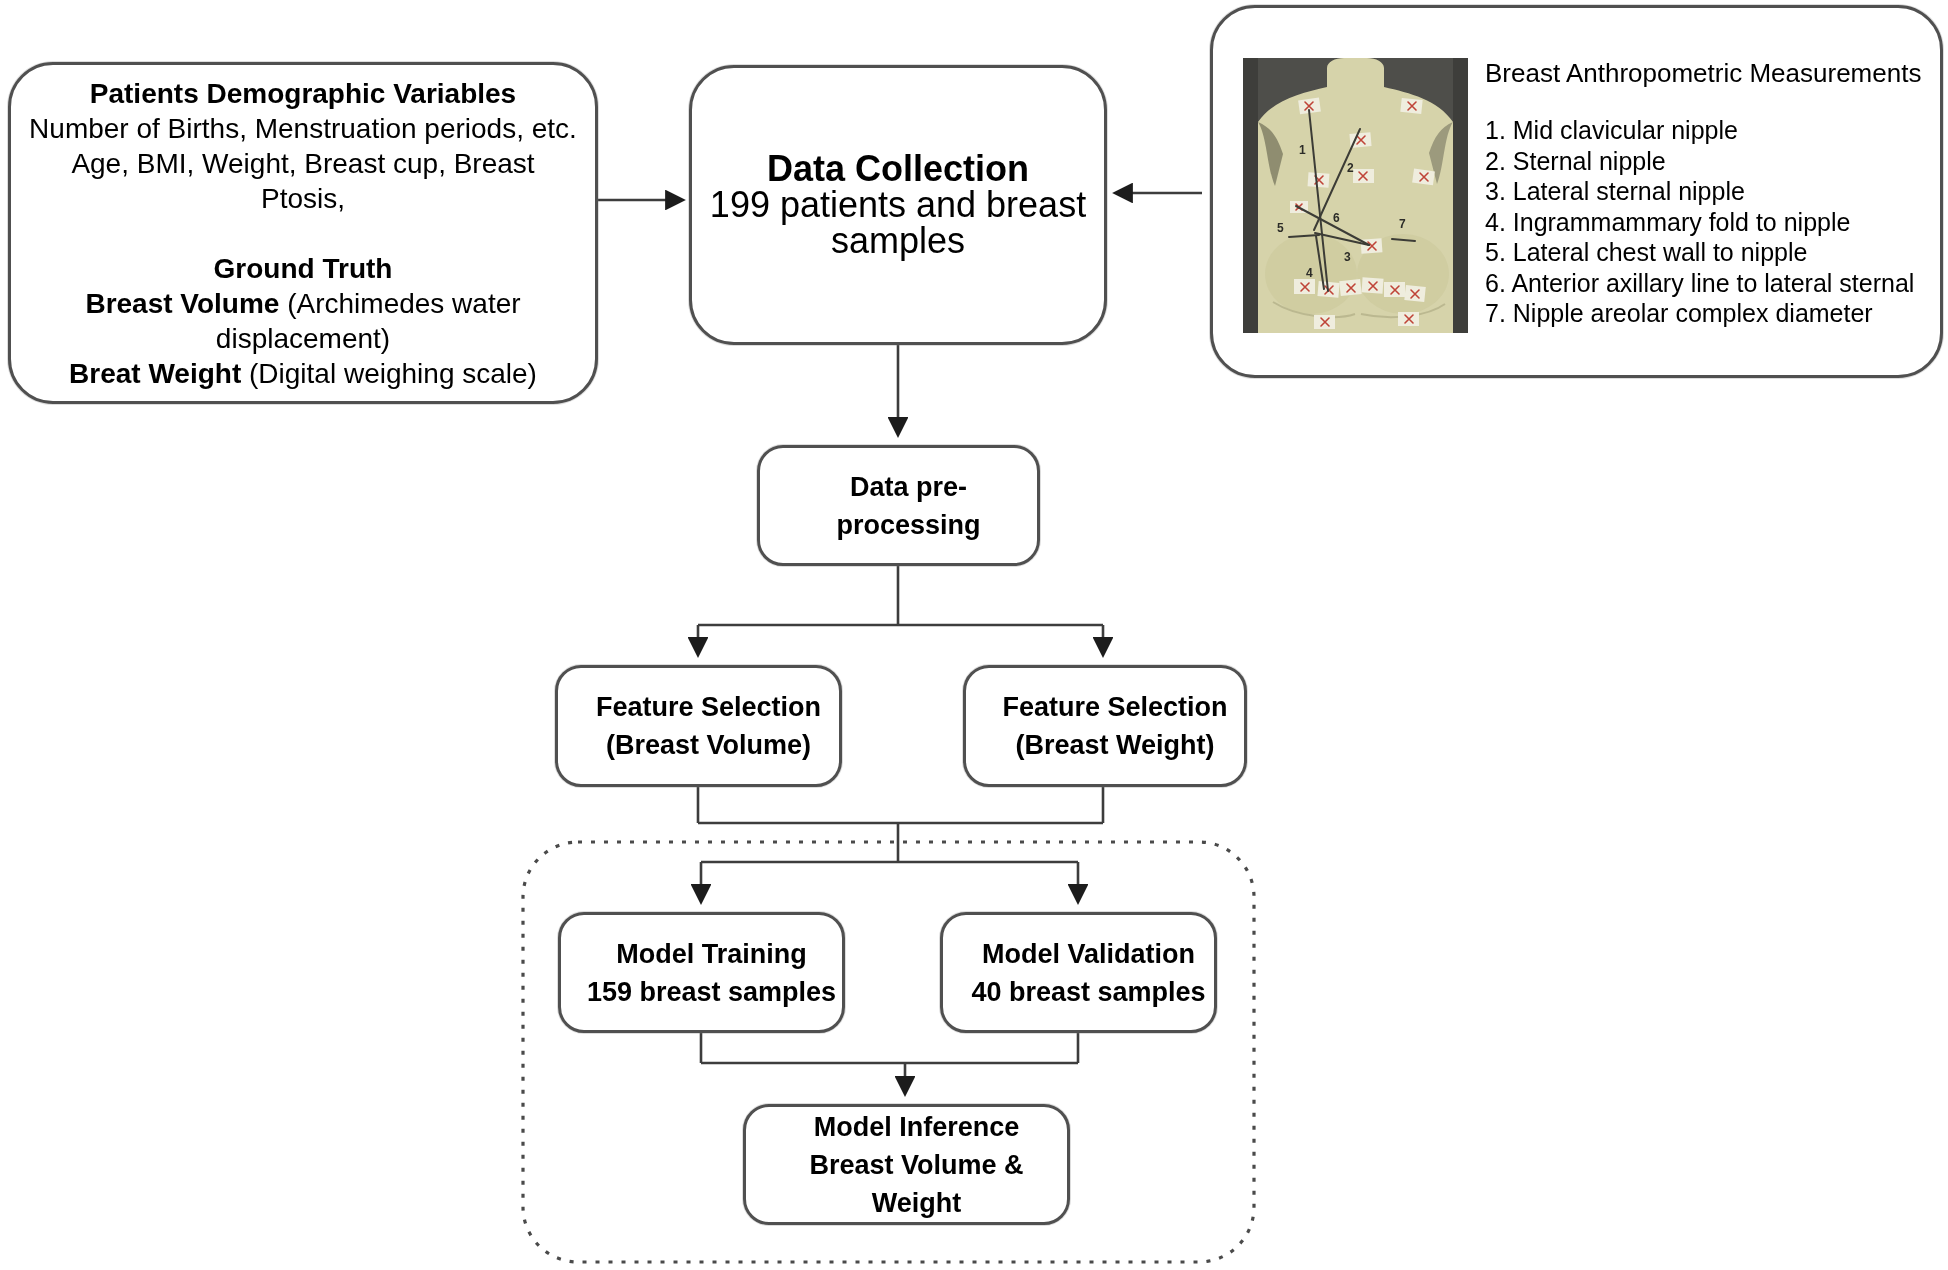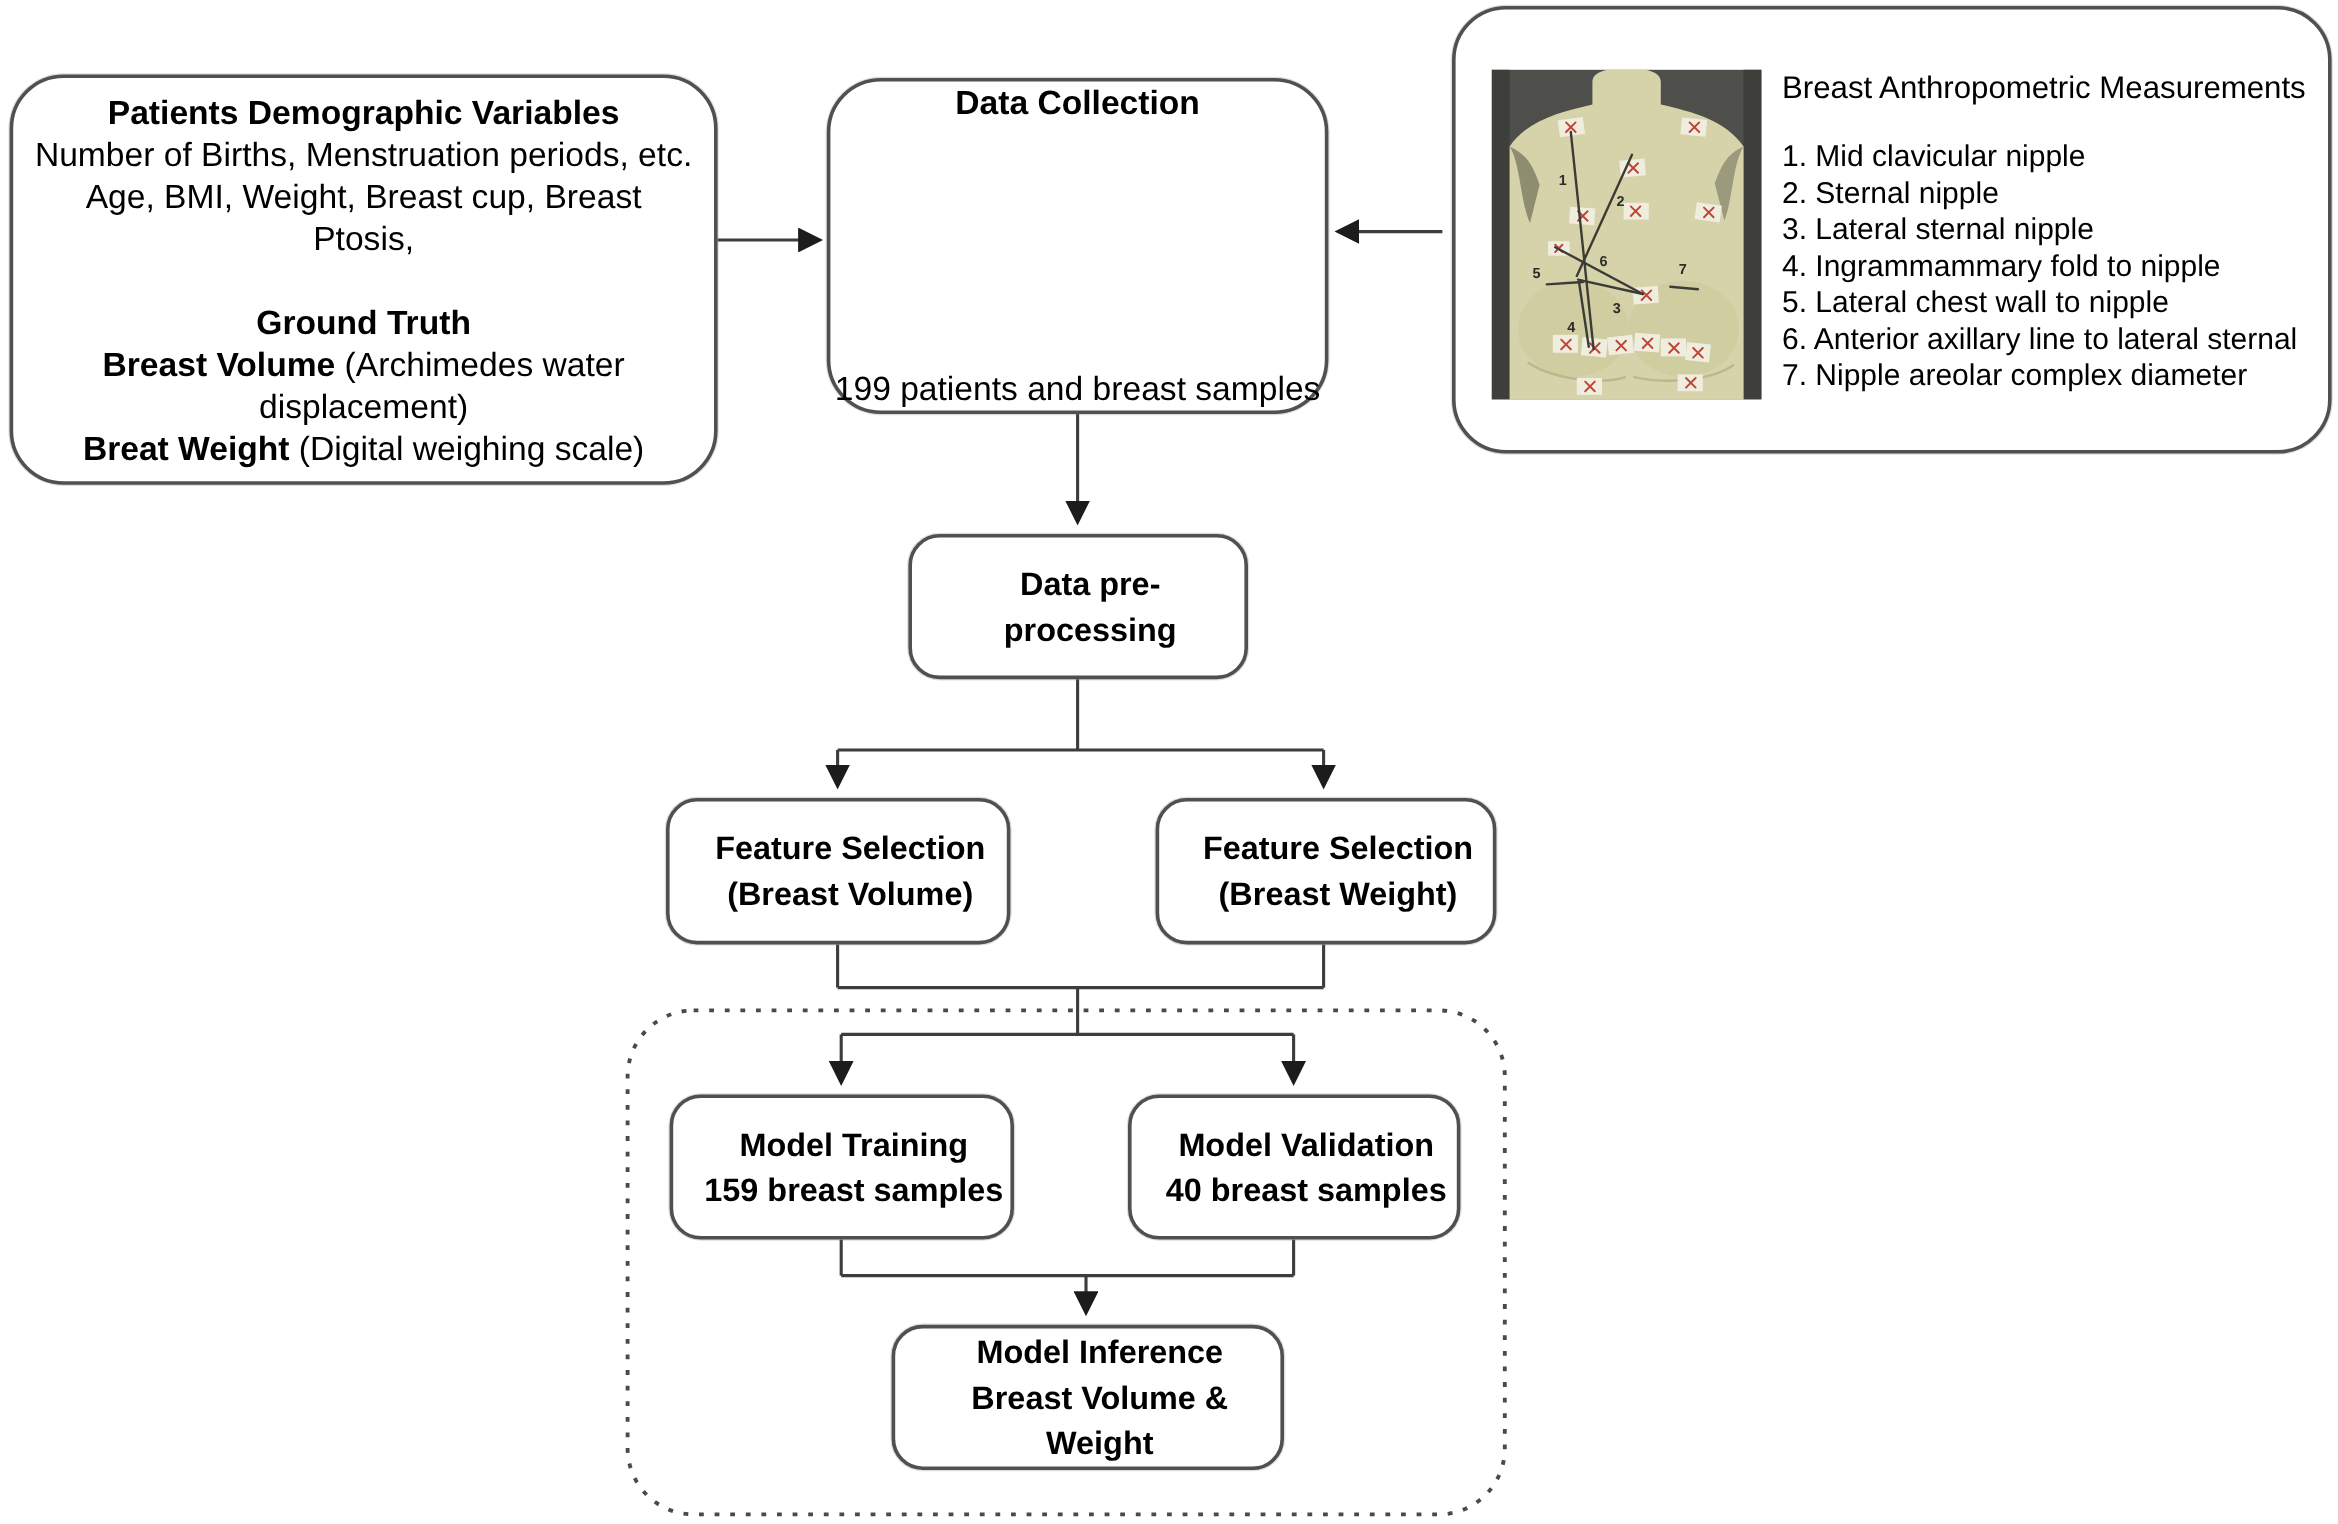--- a/index.html
+++ b/index.html
@@ -9,21 +9,21 @@
   }
   .box{
     position:absolute;box-sizing:border-box;background:#fff;
     border:3px solid #505050;display:flex;flex-direction:column;
     justify-content:center;align-items:center;text-align:center;
     box-shadow:0 0 0 1px rgba(120,120,120,.25);
   }
   .r45{border-radius:45px;}
   .r26{border-radius:26px;padding-left:20px;}
   .big-text{font-size:28px;line-height:35px;}
-  .mid-text{font-size:28px;line-height:36px;justify-content:space-between;}
+  .mid-text{font-size:36px;line-height:36px;}
   .node-text{font-size:27px;line-height:38px;font-weight:bold;}
   .b{font-weight:bold;}
   .spacer{height:35px;}
   #connectors{position:absolute;left:0;top:0;pointer-events:none;}
   #right-text{position:absolute;left:272px;top:50px;width:450px;text-align:left;}
   #right-text .title{font-size:26px;font-weight:normal;line-height:30px;}
   #right-text ul{list-style:none;margin:27px 0 0 0;padding:0;font-size:25px;line-height:30.5px;}
   #torso-photo{position:absolute;left:30px;top:50px;}
 </style>
 </head>

